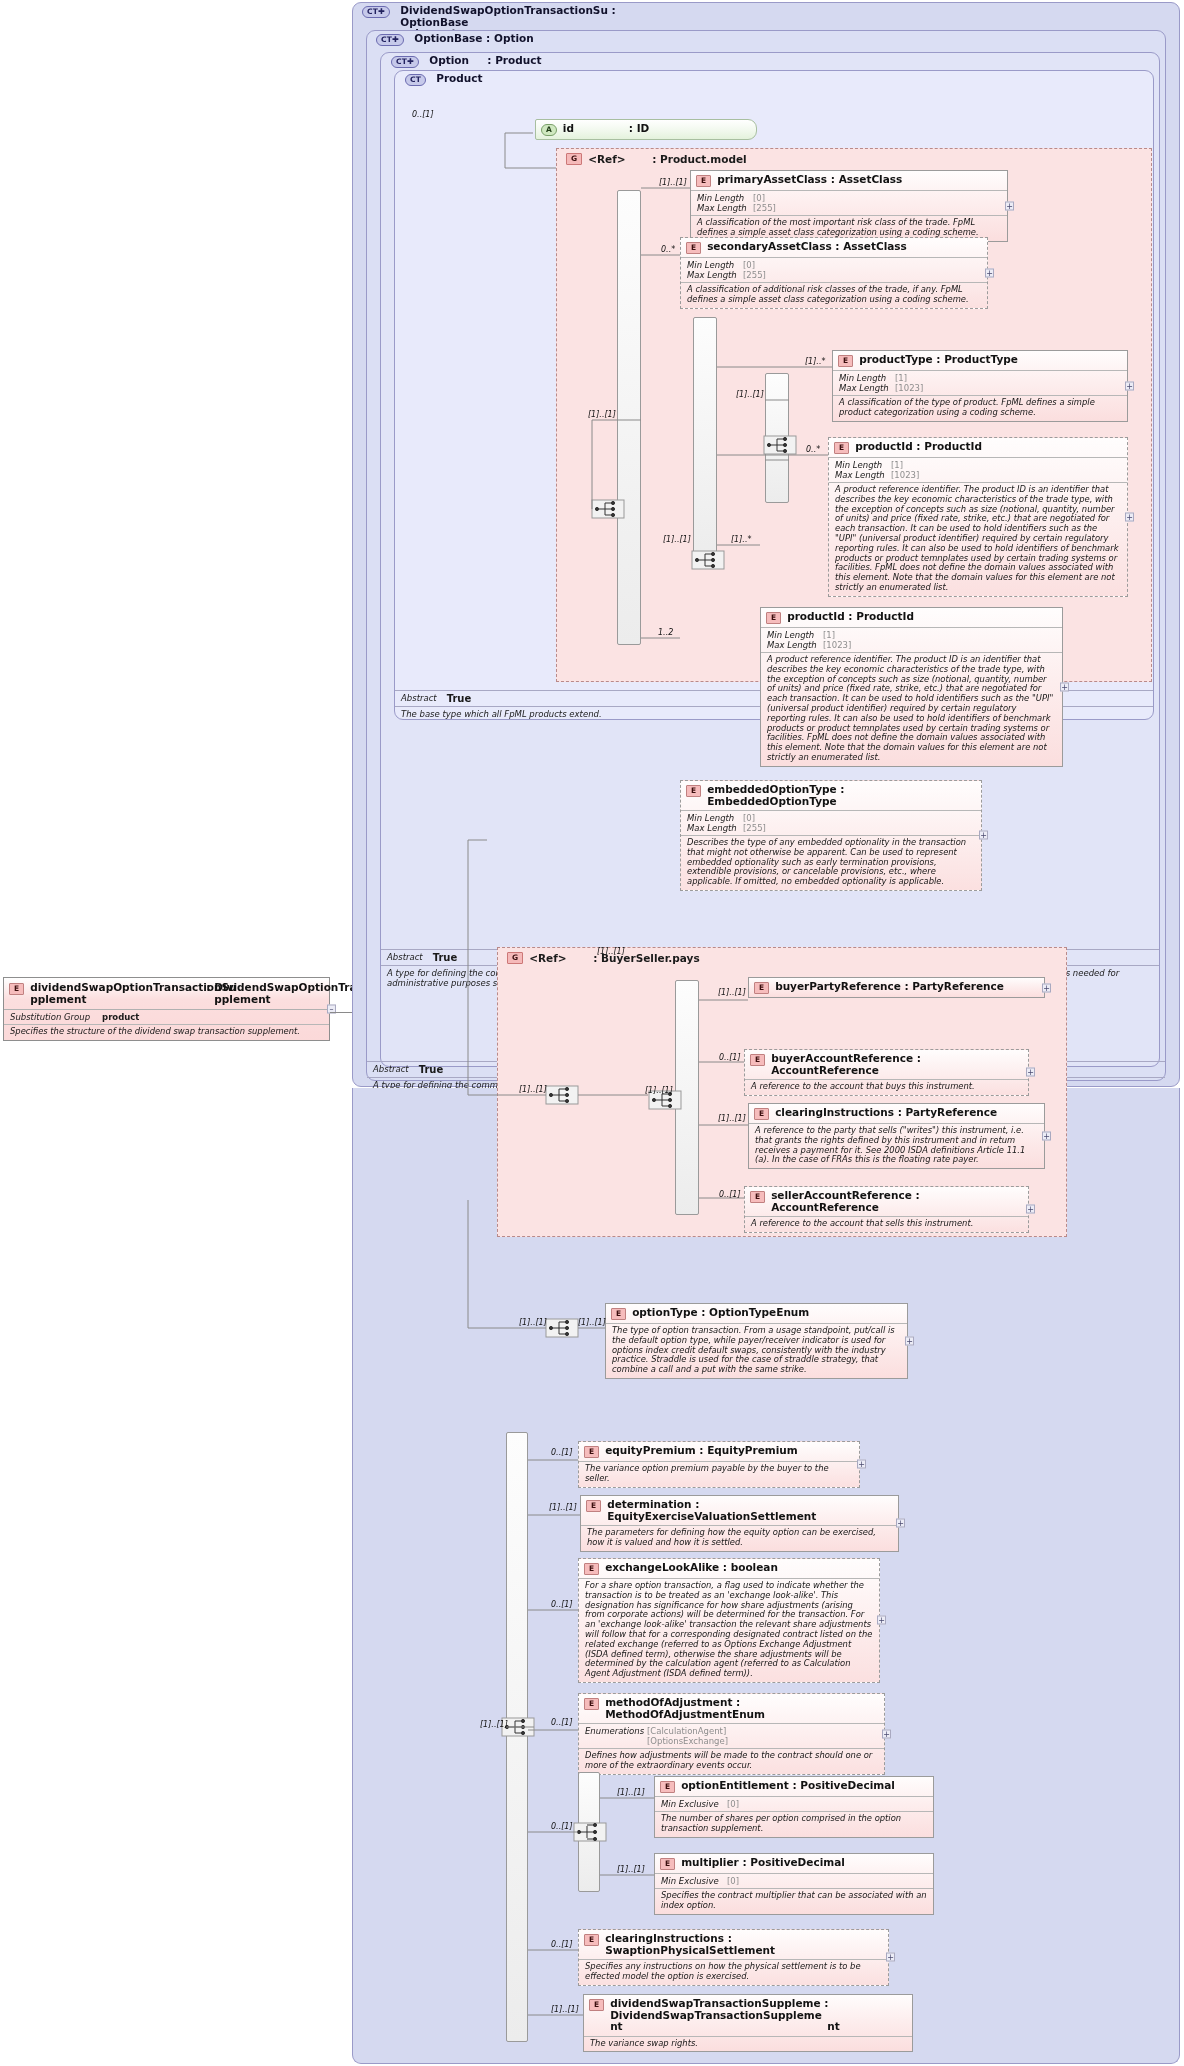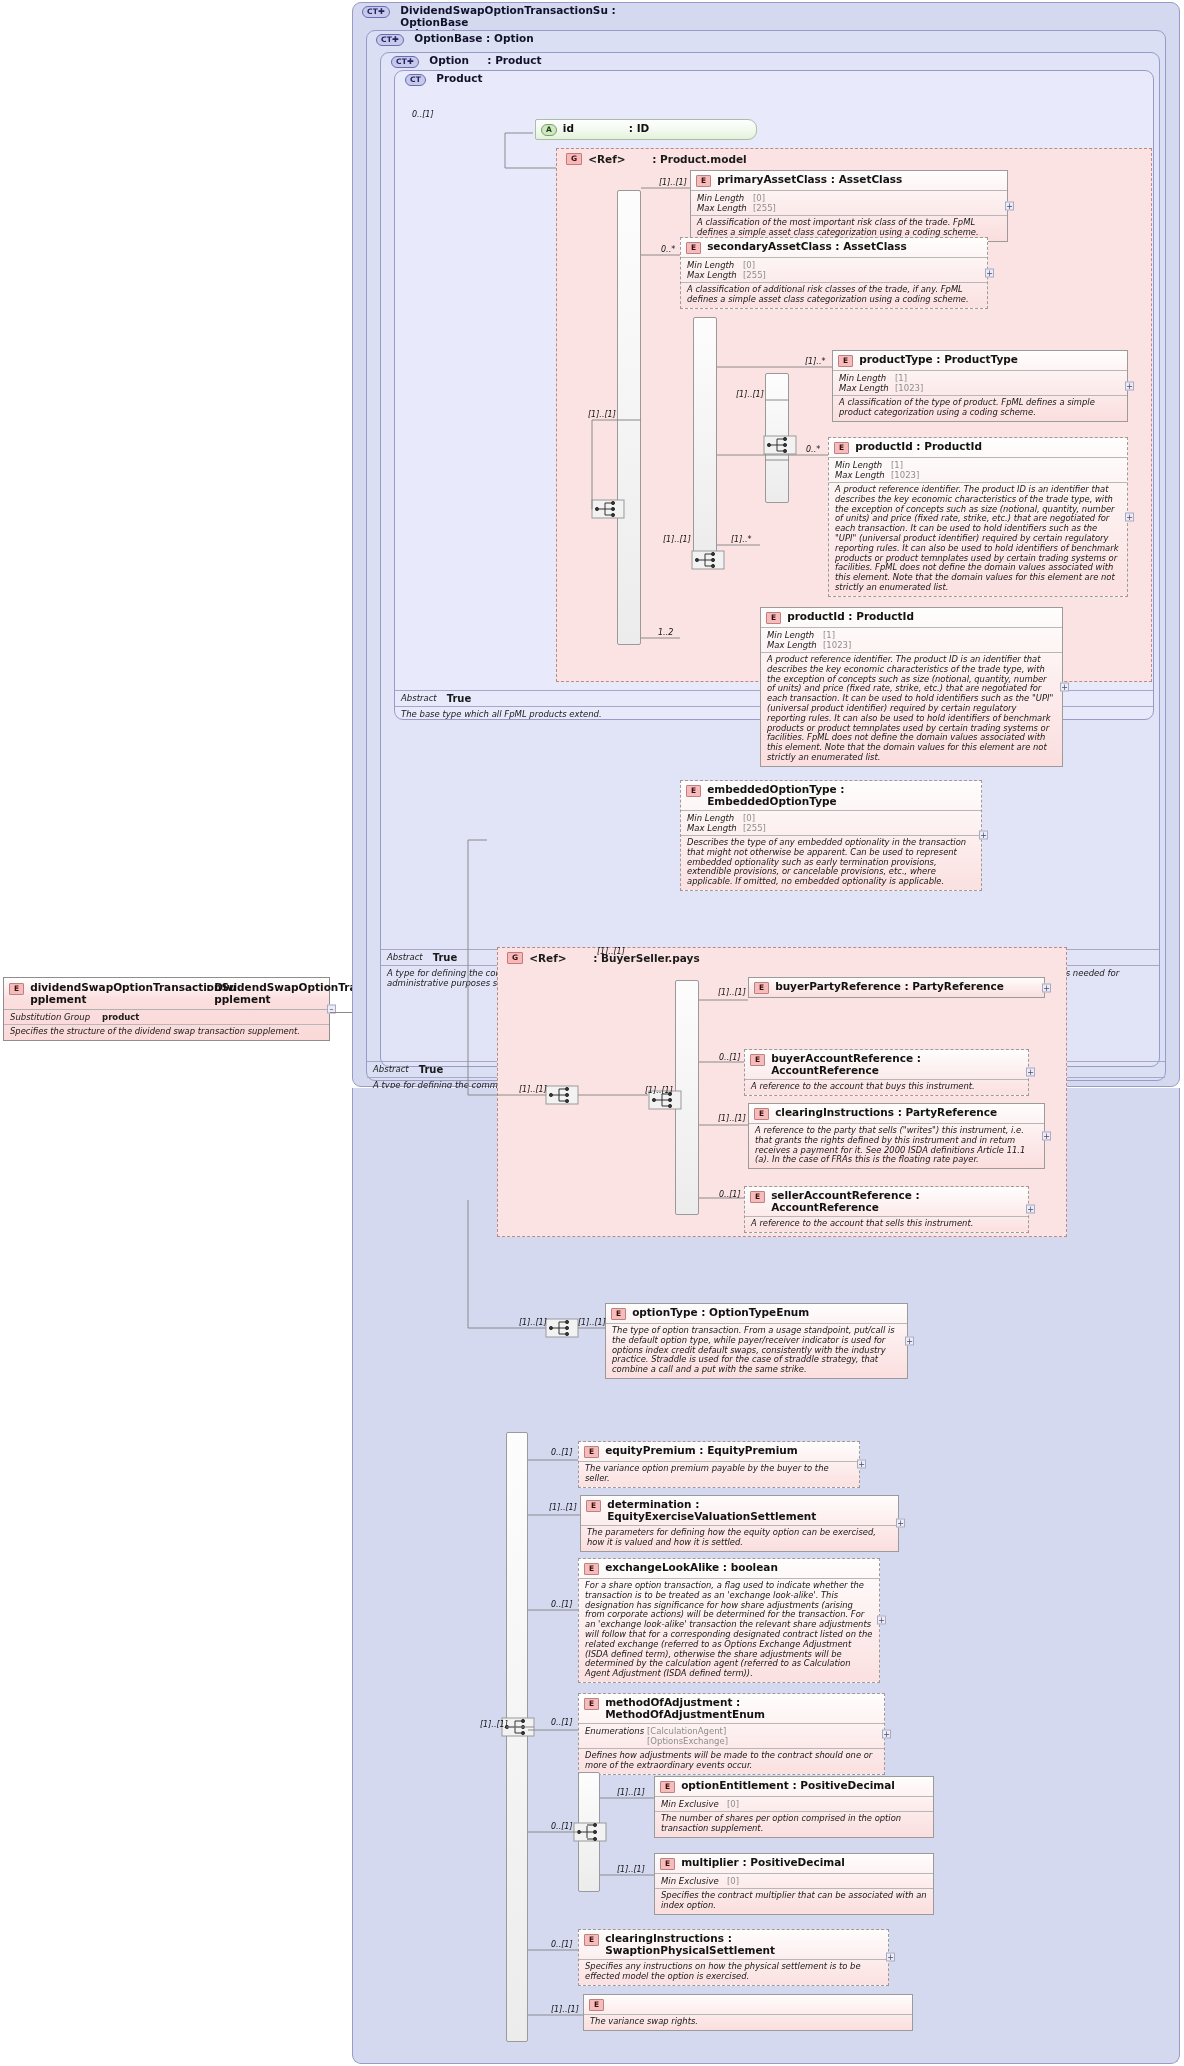--- a/index.html
+++ b/index.html
@@ -494,20 +494,22 @@
     <span class="ebadge">E</span>
     <span>clearingInstructions : SwaptionPhysicalSettlement</span>
   </div>
   <div class="el-doc">Specifies any instructions on how the physical settlement is to be effected model the option is exercised.</div>
   <div class="plusbox">+</div>
 </div>
 
 <div class="el" style="left:583px; top:1994px; width:330px;">
   <div class="el-title">
     <span class="ebadge">E</span>
+    <span style="white-space:pre-wrap;">dividendSwapTransactionSuppleme : DividendSwapTransactionSuppleme
+nt                                                        nt</span>
   </div>
   <div class="el-doc">The variance swap rights.</div>
 </div>
 
 <div class="compositor" style="left:617px; top:190px; width:24px; height:455px;"></div>
 <div class="compositor" style="left:693px; top:317px; width:24px; height:245px;"></div>
 <div class="compositor" style="left:765px; top:373px; width:24px; height:130px;"></div>
 <div class="compositor" style="left:675px; top:980px; width:24px; height:235px;"></div>
 <div class="compositor" style="left:506px; top:1432px; width:22px; height:610px;"></div>
 <div class="compositor" style="left:578px; top:1772px; width:22px; height:120px;"></div>

